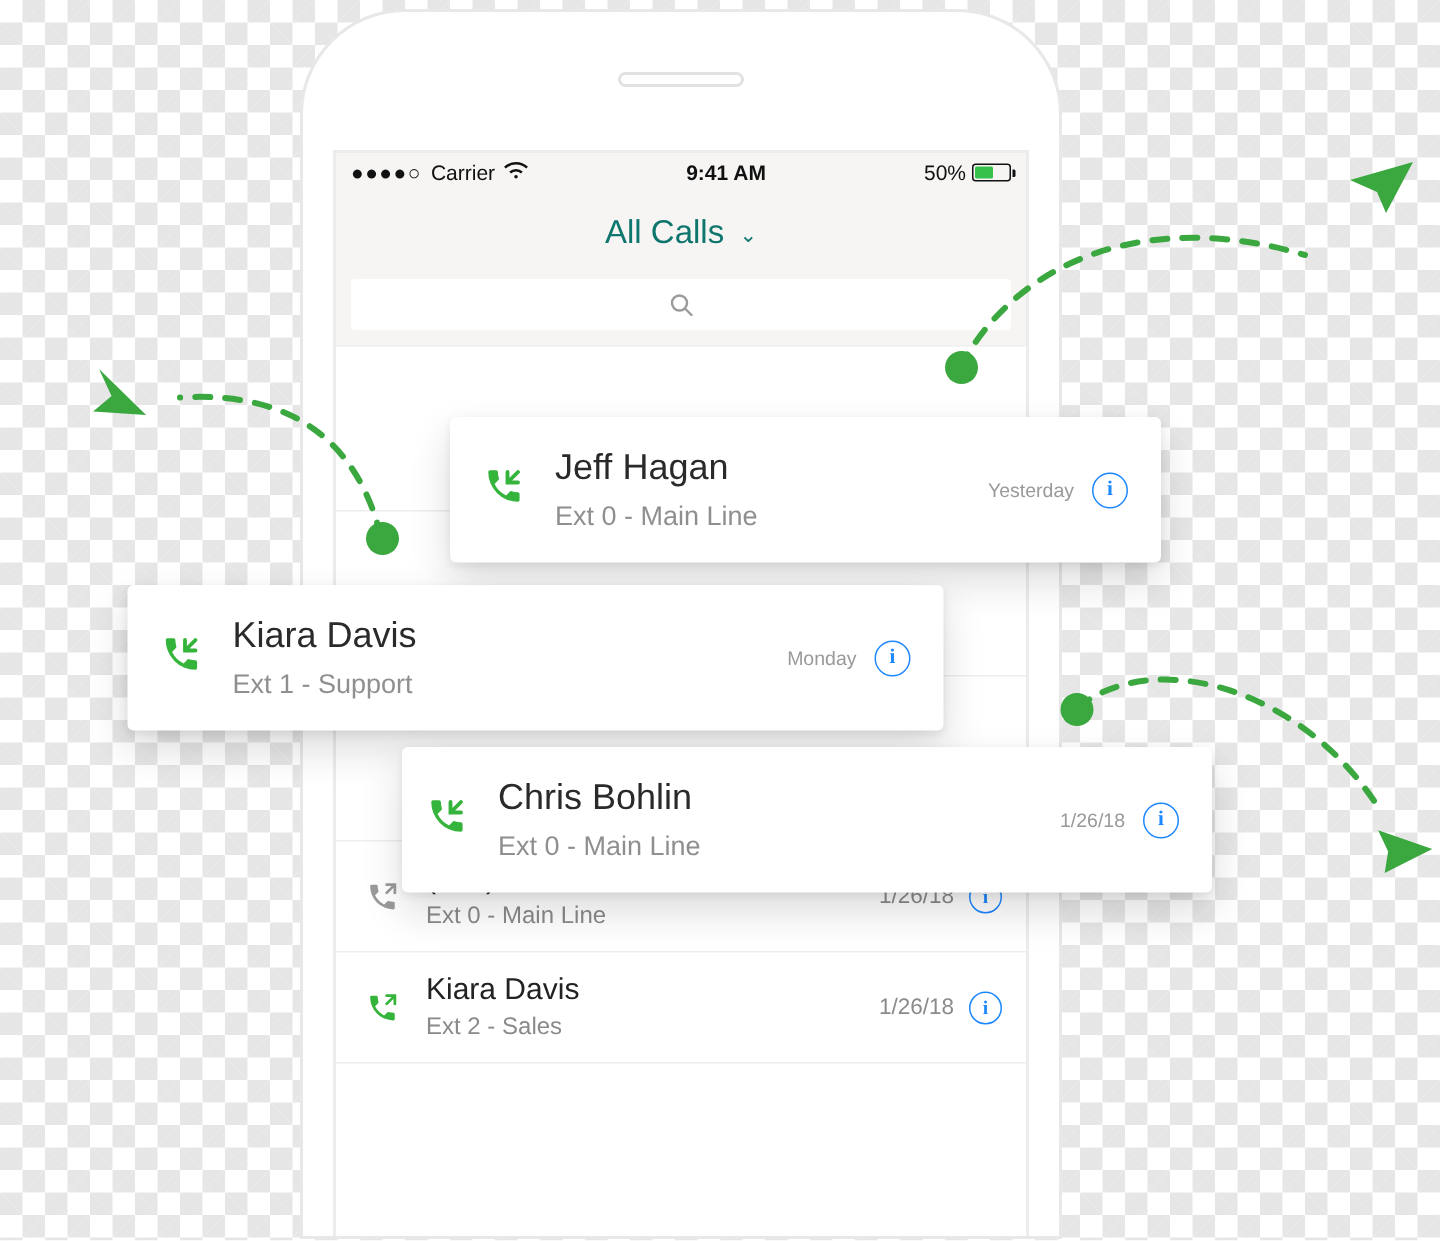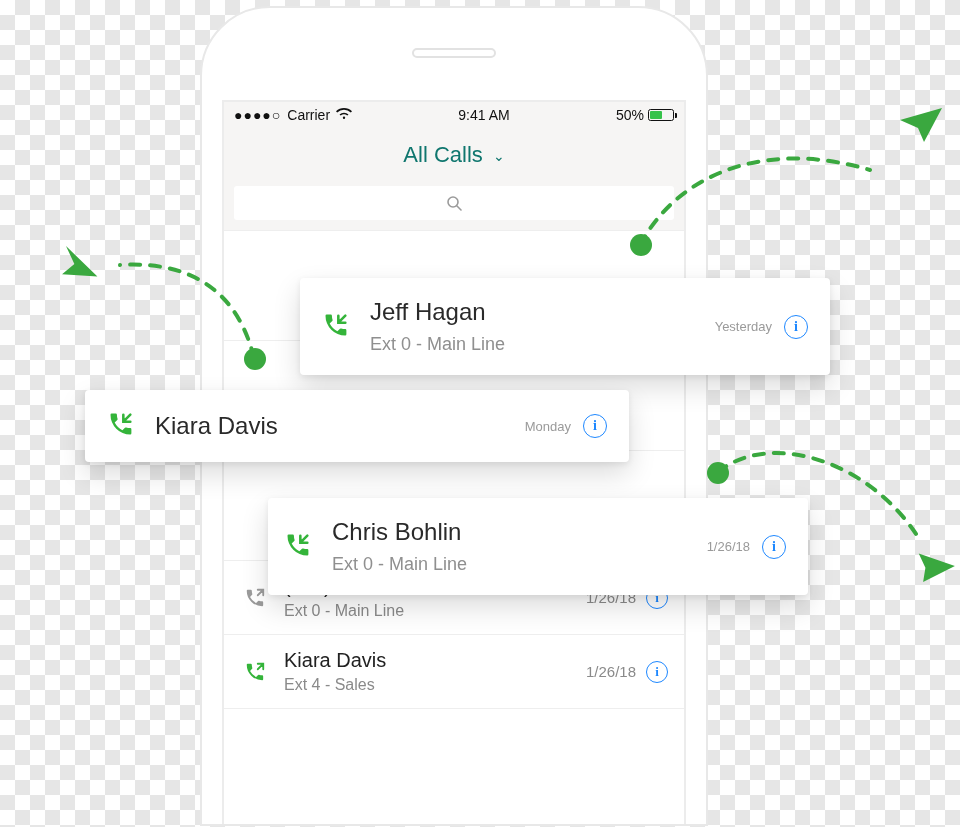--- a/index.html
+++ b/index.html
@@ -53,21 +53,21 @@
   }
 
   .status-bar {
     height: 26px;
     display: flex; align-items: center;
     padding: 0 10px;
     font-size: 14px; color: #111;
   }
   .status-left { display:flex; align-items:center; gap:6px; }
   .dots { letter-spacing: 1px; }
-  .status-center { flex:1; text-align:center; font-weight:400; }
+  .status-center { flex:1; text-align:center; font-weight:700; }
   .status-right { display:flex; align-items:center; gap:4px; }
   .battery {
     width:26px; height:12px; border:1.5px solid #111; border-radius:2.5px;
     position:relative; display:inline-block;
   }
   .battery::after {
     content:""; position:absolute; right:-4px; top:3px; width:2.5px; height:5px;
     background:#111; border-radius:0 1px 1px 0;
   }
   .battery .fill { position:absolute; left:1px; top:1px; bottom:1px; width:50%; background:#36c24a; border-radius:1px; }
@@ -114,21 +114,21 @@
     padding: 20px 22px;
     z-index:5;
   }
   .card .body { flex:1; }
   .card .name { font-size:24px; color:#2a2a2a; }
   .card .sub  { font-size:18px; color:#8f8f8f; margin-top:8px; }
   .card .meta { display:flex; align-items:center; gap:12px; }
   .card .date { font-size:13px; color:#9a9a9a; }
   .card .info-icon { width:24px; height:24px; font-size:14px; }
 
-  #card-jeff  { left:300px; top:278px; width:530px; }
+  #card-jeff  { left:300px; top:278px; width:474px; }
   #card-kiara { left:85px;  top:390px; width:544px; }
   #card-chris { left:268px; top:498px; width:540px;padding-left:16px; }
 
   .pin {
     position:absolute; width:22px; height:22px; border-radius:50%;
     background:#3aa83f; z-index:6;
   }
   #pin-jeff  { left:630px; top:234px; }
   #pin-kiara { left:244px; top:348px; }
   #pin-chris { left:707px; top:462px; }
@@ -218,21 +218,21 @@
 
       <div class="row">
         <span class="icon">
           <svg width="22" height="22" viewBox="0 0 24 24">
               <path d="M6.6 10.8a15 15 0 006.6 6.6l2.2-2.2a1 1 0 011-.25 11 11 0 003.5.56 1 1 0 011 1V20a1 1 0 01-1 1A17 17 0 013 4a1 1 0 011-1h3.5a1 1 0 011 1 11 11 0 00.56 3.5 1 1 0 01-.25 1L6.6 10.8z" fill="#34b43a"></path>
               <path d="M21 3l-6 6M15 3v6h6" stroke="#34b43a" stroke-width="2" fill="none" stroke-linecap="round" transform="rotate(180 18 6)"></path>
             </svg>
         </span>
         <div class="body">
           <div class="name">Kiara Davis</div>
-          <div class="sub">Ext 4 - Sales</div>
+          <div class="sub">Ext 2 - Sales</div>
         </div>
         <div class="meta">
           <span class="date">1/26/18</span>
           <span class="info-icon">i</span>
         </div>
       </div>
 
     </div>
   </div>
 </div>
@@ -256,20 +256,21 @@
 
 <div id="card-kiara" class="card">
   <span>
     <svg width="28" height="28" viewBox="0 0 24 24">
         <path d="M6.6 10.8a15 15 0 006.6 6.6l2.2-2.2a1 1 0 011-.25 11 11 0 003.5.56 1 1 0 011 1V20a1 1 0 01-1 1A17 17 0 013 4a1 1 0 011-1h3.5a1 1 0 011 1 11 11 0 00.56 3.5 1 1 0 01-.25 1L6.6 10.8z" fill="#34b43a"></path>
         <path d="M14 10l6-6M14 4v6h6" stroke="#34b43a" stroke-width="2.2" fill="none" stroke-linecap="round"></path>
       </svg>
   </span>
   <div class="body">
     <div class="name">Kiara Davis</div>
+    <div class="sub">Ext 1 - Support</div>
   </div>
   <div class="meta">
     <span class="date">Monday</span>
     <span class="info-icon">i</span>
   </div>
 </div>
 
 <div id="card-chris" class="card">
   <span>
     <svg width="28" height="28" viewBox="0 0 24 24">

